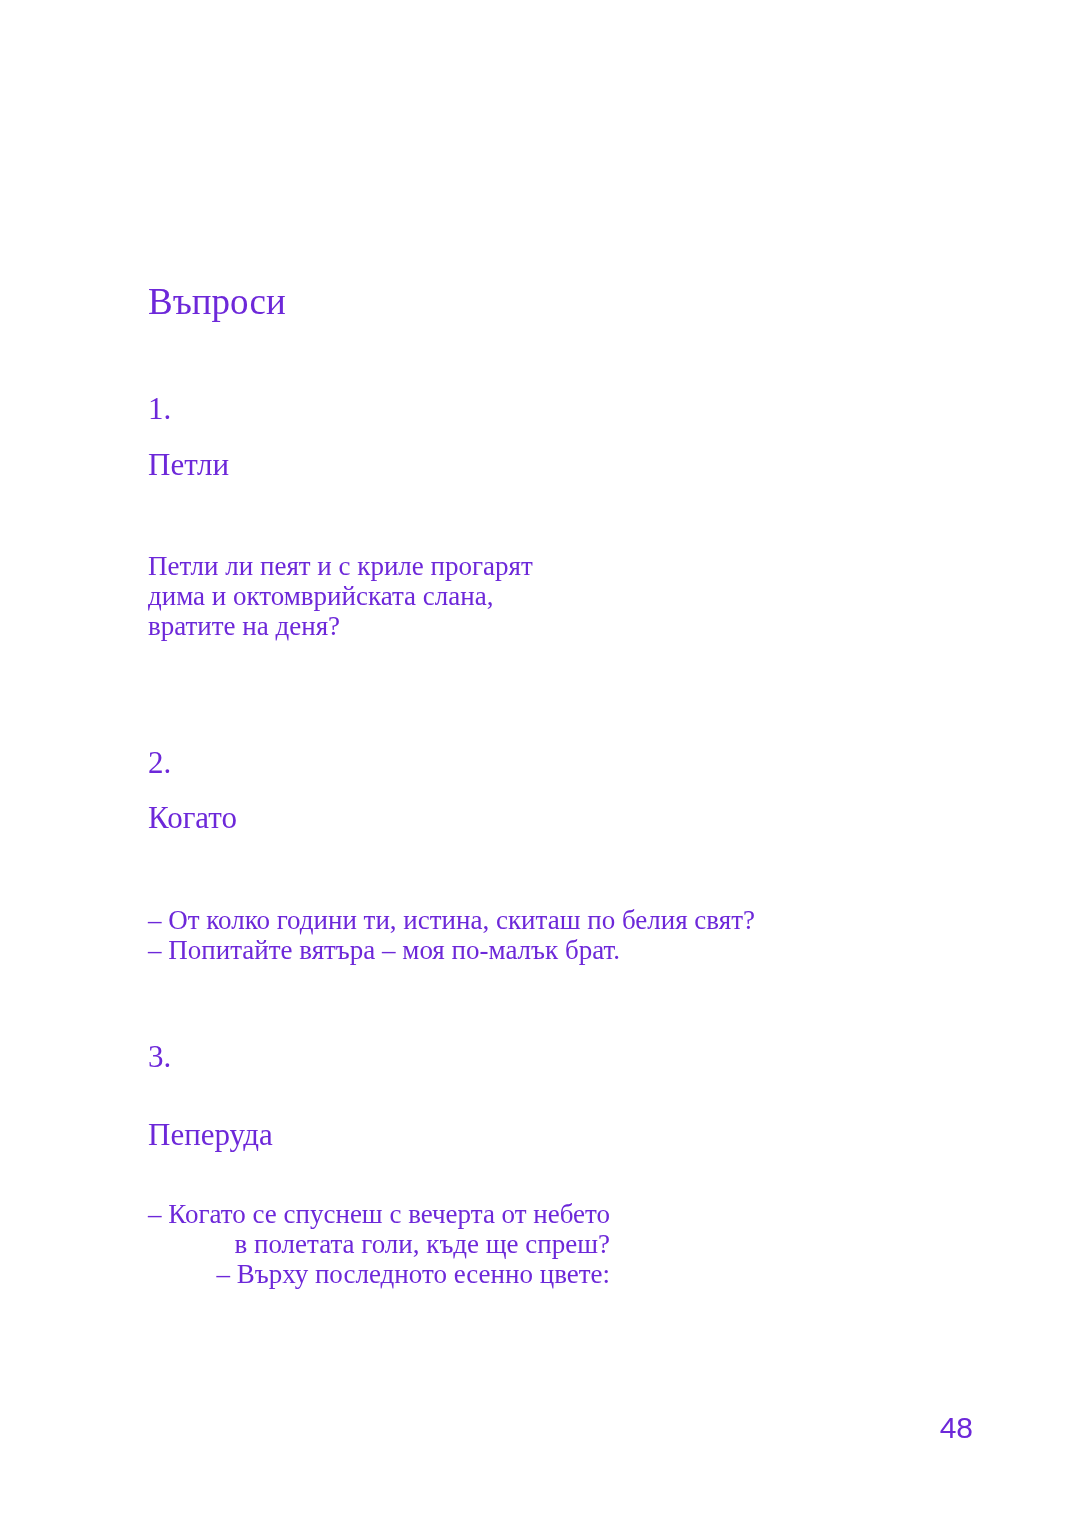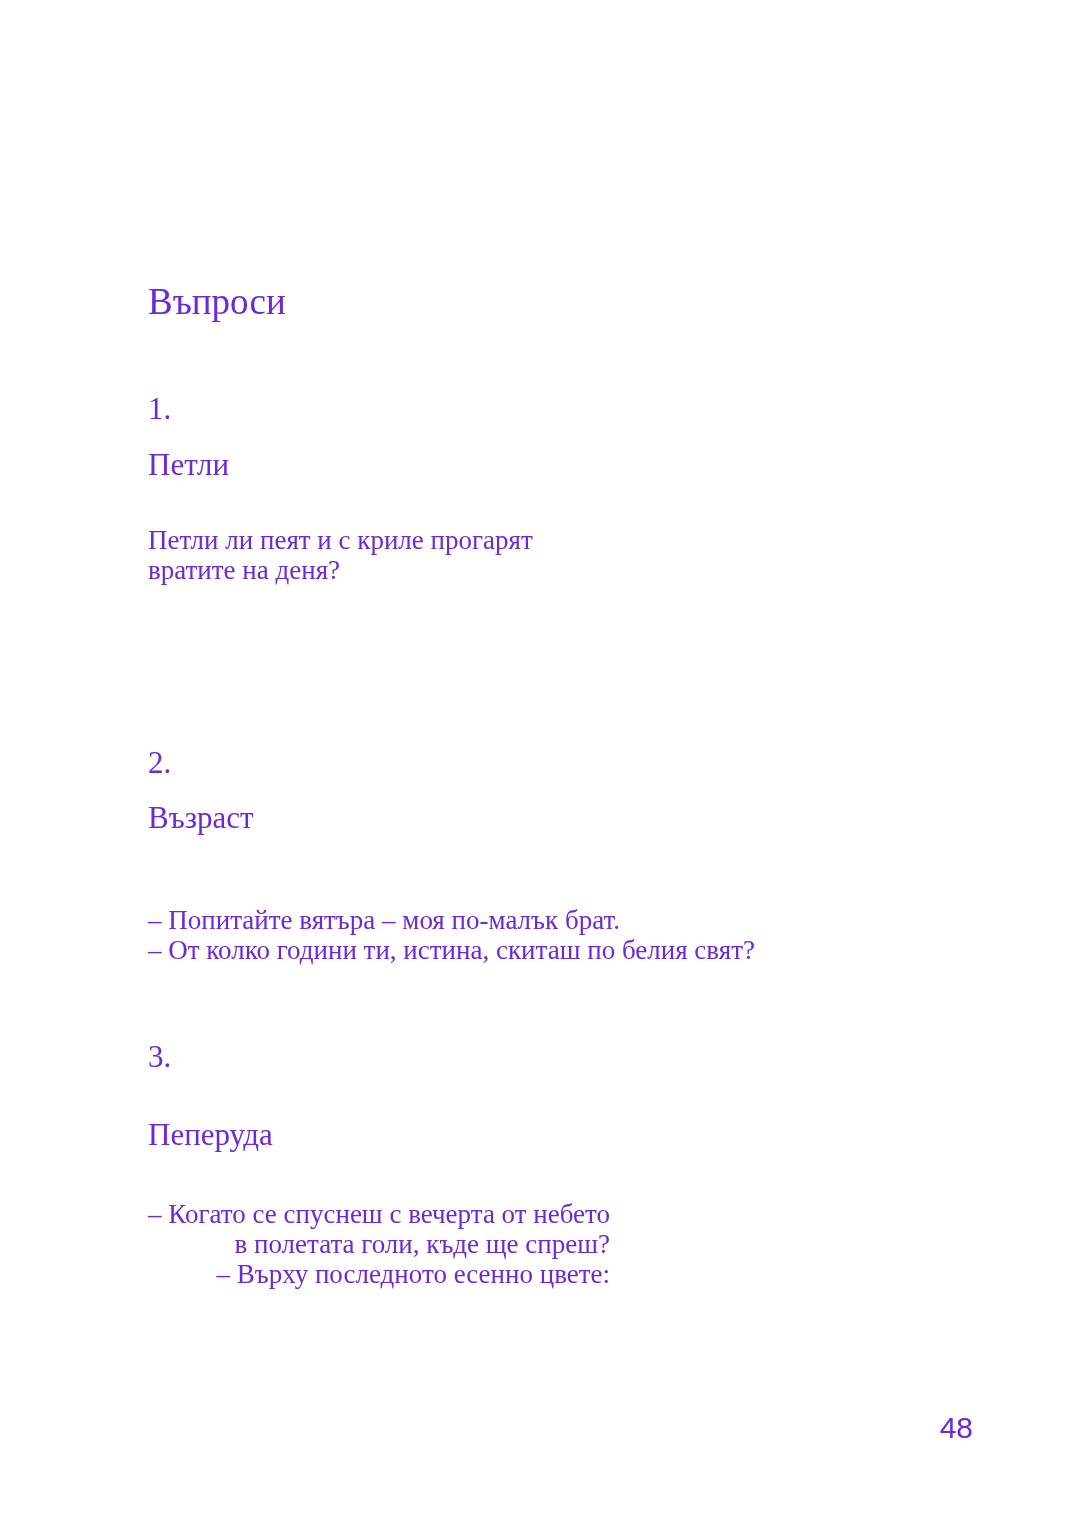--- a/index.html
+++ b/index.html
@@ -25,21 +25,21 @@
     line-height: 1.2;
     font-weight: 400;
   }
   .sec-number { font-size: 31px; line-height: 1.2; font-weight: 400; }
   .sec-title  { font-size: 31px; line-height: 1.2; font-weight: 400; text-align: center; }
   .stanza     { font-size: 27px; line-height: 30px; font-weight: 400; }
   .stanza .poem-line { white-space: pre; }
 
   .s1-number { top: 390px; }
   .s1-title  { top: 446px; }
-  .s1-stanza { top: 525px; }
+  .s1-stanza { top: 551px; }
 
   .s2-number { top: 744px; }
   .s2-title  { top: 799px; }
   .s2-stanza { top: 905px; }
 
   .s3-number { top: 1038px; }
   .s3-title  { top: 1116px; }
   .s3-stanza { top: 1199px; text-align: right; }
 
   .page-number {
@@ -57,28 +57,29 @@
 <body>
 
 <div class="page">
 
   <div class="abs doc-title">Въпроси</div>
 
   <div class="abs sec-number s1-number">1.</div>
   <div class="abs sec-title s1-title">Петли</div>
   <div class="abs stanza s1-stanza">
     <div class="poem-line">Петли ли пеят и с криле прогарят</div>
+    <div class="poem-line">дима и октомврийската слана,</div>
     <div class="poem-line">вратите на деня?</div>
   </div>
 
   <div class="abs sec-number s2-number">2.</div>
-  <div class="abs sec-title s2-title">Възраст</div>
+  <div class="abs sec-title s2-title">Когато</div>
   <div class="abs stanza s2-stanza">
+    <div class="poem-line">– От колко години ти, истина, скиташ по белия свят?</div>
     <div class="poem-line">– Попитайте вятъра – моя по-малък брат.</div>
-    <div class="poem-line">– От колко години ти, истина, скиташ по белия свят?</div>
   </div>
 
   <div class="abs sec-number s3-number">3.</div>
   <div class="abs sec-title s3-title">Пеперуда</div>
   <div class="abs stanza s3-stanza">
     <div class="poem-line">– Когато се спуснеш с вечерта от небето</div>
     <div class="poem-line">в полетата голи, къде ще спреш?</div>
     <div class="poem-line">– Върху последното есенно цвете:</div>
   </div>
 

